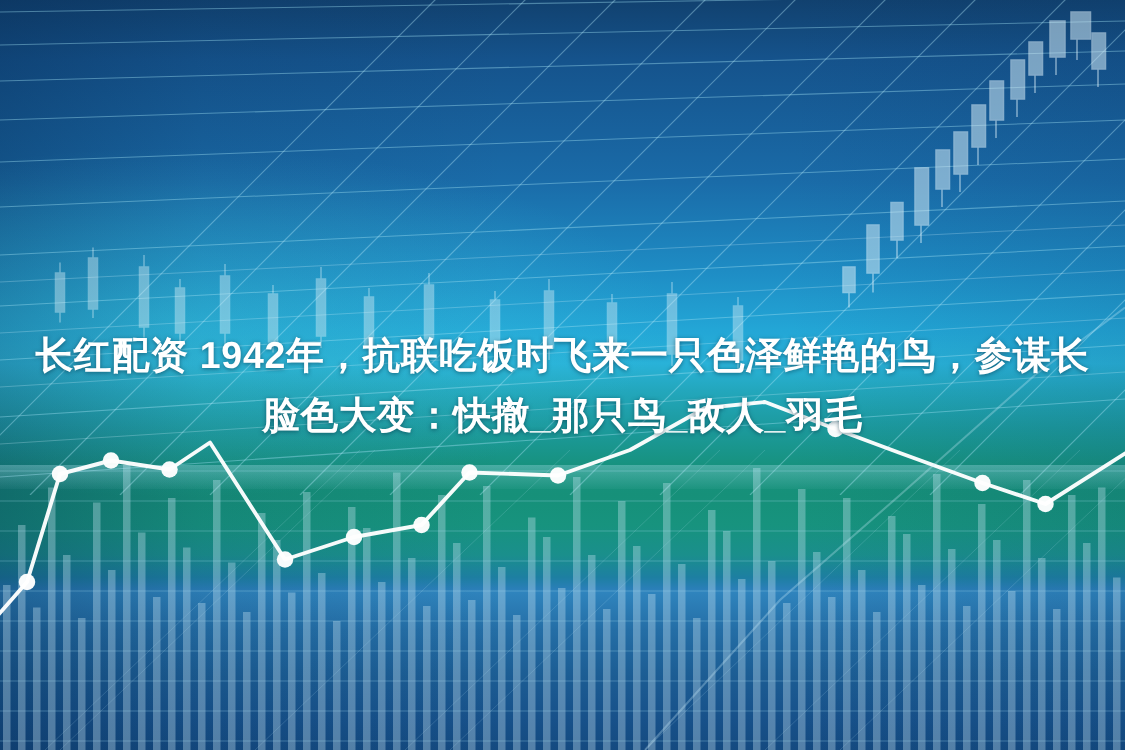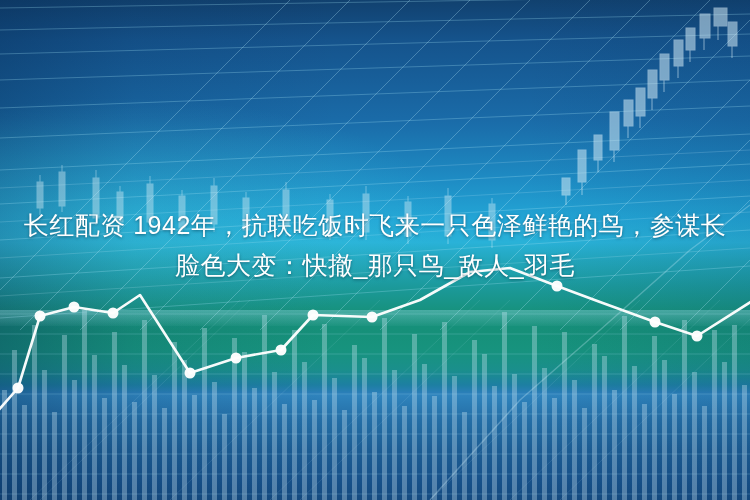--- a/index.html
+++ b/index.html
@@ -59,25 +59,25 @@
   #band-edge{
     top:310px;height:16px;
     background:linear-gradient(to bottom, rgba(190,235,250,.30), rgba(190,235,250,.04));
   }
 
   
   .chartsvg{position:absolute;inset:0;display:block;}
 
   
   #headline{
-    position:absolute;left:0;right:0;top:205px;
+    position:absolute;left:0;right:0;top:217px;
     text-align:center;
     color:#ffffff;
     font-size:25px;
-    font-weight:normal;
+    font-weight:bold;
     line-height:40px;
     letter-spacing:.5px;
     text-shadow:0 1px 3px rgba(0,40,60,.55);
     padding:0 8px;
     box-sizing:border-box;
     white-space:pre-line;
   }
 </style>
 </head>
 <body>

